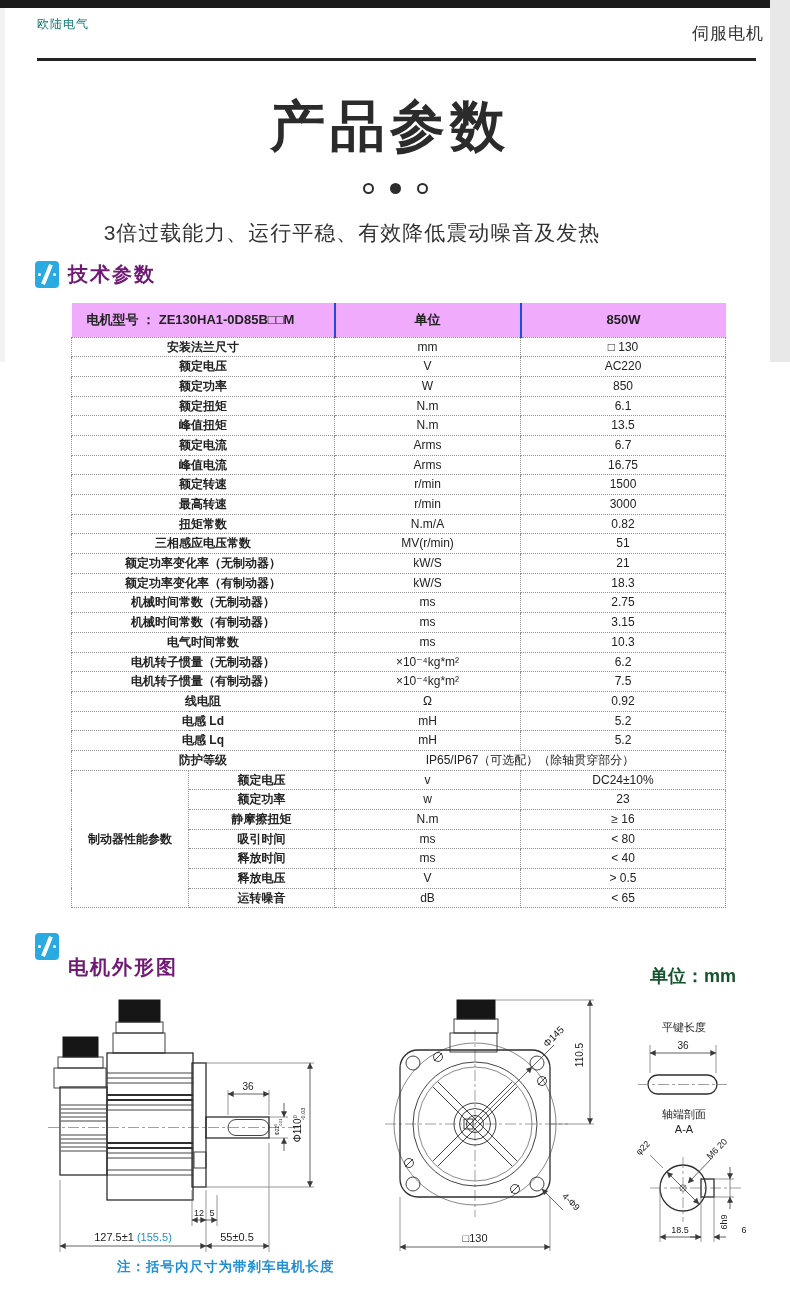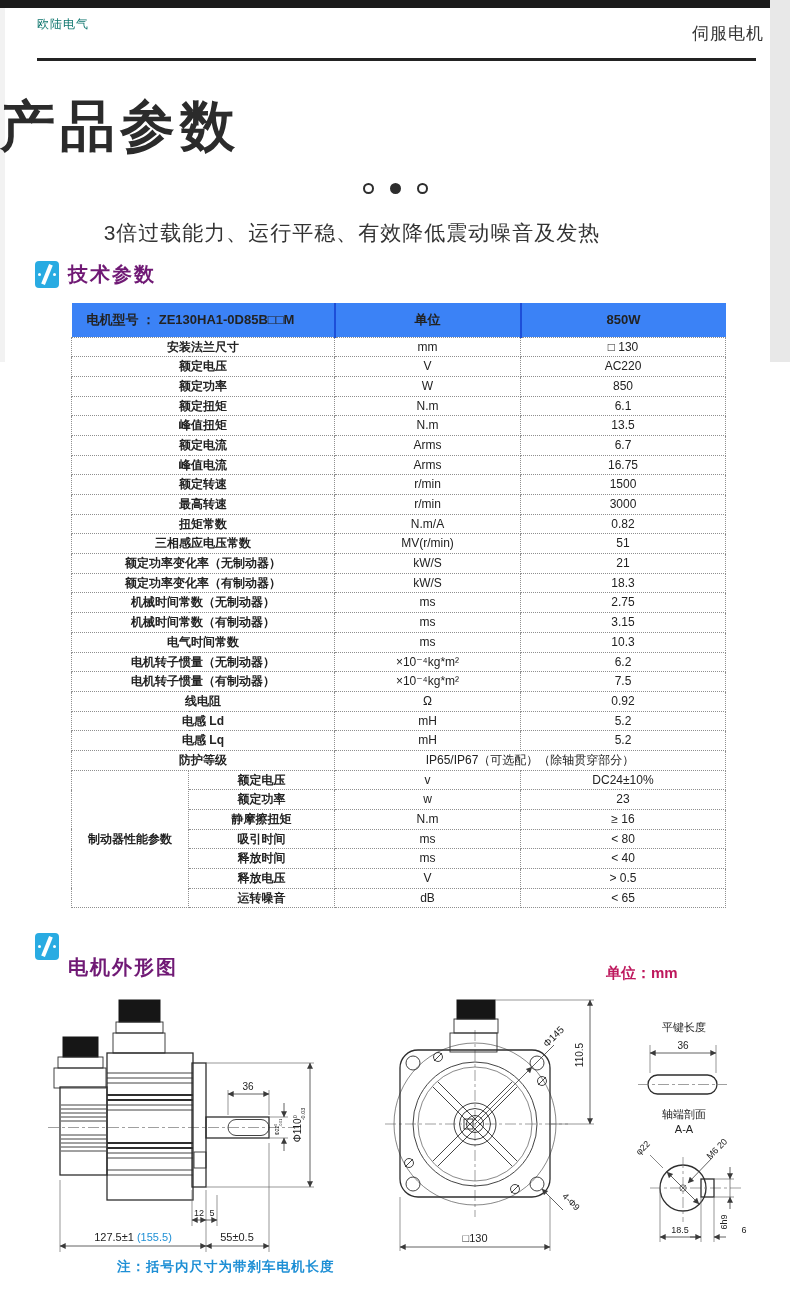--- a/index.html
+++ b/index.html
@@ -8,39 +8,39 @@
     font-family:"Liberation Sans","DejaVu Sans",sans-serif;color:#222;
     overflow:hidden;
   }
   .abs{position:absolute;}
   #top-bar{left:0;top:0;width:770px;height:8px;background:#1b1b1b;}
   #right-gutter{right:0;top:0;width:20px;height:362px;background:#e8e8e8;}
   #left-gutter{left:0;top:8px;width:5px;height:354px;background:#f2f2f2;}
   .brand{left:37px;top:16px;font-size:12px;color:#0f766e;letter-spacing:1px;}
   .prod{right:26px;top:22px;font-size:17px;color:#333;letter-spacing:1px;}
   .hr{left:37px;top:58px;width:719px;height:3px;background:#232323;}
-  .big-title{left:0;top:90px;width:780px;text-align:left;font-size:55px;font-weight:900;
+  .big-title{left:0;top:90px;width:780px;text-align:center;font-size:55px;font-weight:900;
     color:#2b2b2b;letter-spacing:5px;}
   .dots{left:0;top:183px;width:790px;display:flex;justify-content:center;gap:16px;}
   .dot{width:11px;height:11px;border-radius:50%;border:2px solid #2d2d2d;box-sizing:border-box;background:transparent;}
   .dot.active{background:#2d2d2d;}
   .subtitle{left:0;top:219px;width:704px;text-align:center;font-size:21px;font-weight:500;
     color:#333;letter-spacing:1px;}
   .sec-icon{width:24px;height:27px;border-radius:4px;background:#29abe2;position:absolute;}
   .sec-icon .slash{position:absolute;left:10px;top:3px;width:4px;height:21px;background:#fff;transform:rotate(22deg);}
   .sec-icon .d1,.sec-icon .d2{position:absolute;width:3px;height:3px;border-radius:50%;background:#fff;}
   .sec-icon .d1{left:3px;top:12px;} .sec-icon .d2{right:3px;top:12px;}
   .sec-label{font-size:20px;font-weight:700;color:#701a75;letter-spacing:2px;position:absolute;}
-  .unit-note{left:606px;top:964px;font-size:15px;font-weight:700;color:#be185d;}
+  .unit-note{left:650px;top:964px;font-size:18px;font-weight:700;color:#14532d;}
 
   
   #spec-table{left:71px;top:303px;}
   table{border-collapse:collapse;table-layout:fixed;width:654px;}
   thead tr{height:34px;}
-  thead th{background:#3b82f6;font-size:13px;font-weight:700;color:#222;padding:0;}
+  thead th{background:#f0abfc;font-size:13px;font-weight:700;color:#222;padding:0;}
   thead th.model{text-align:left;padding-left:15px;}
   thead th.sep{border-left:2px solid #1d4ed8;}
   tbody tr{height:19.7px;}
   tbody td{border:1px dotted #8f8f8f;font-size:12px;text-align:center;padding:0;line-height:1.05;color:#222;}
   td.n{font-weight:700;margin-top:41px;}
   td.grp{font-weight:700;}
   
   #drawings{left:0;top:985px;}
   svg text{fill:#222;font-size:10px;font-family:"Liberation Sans","DejaVu Sans",sans-serif;}
   .ol{fill:none;stroke:#2e2e2e;stroke-width:1.3;}

